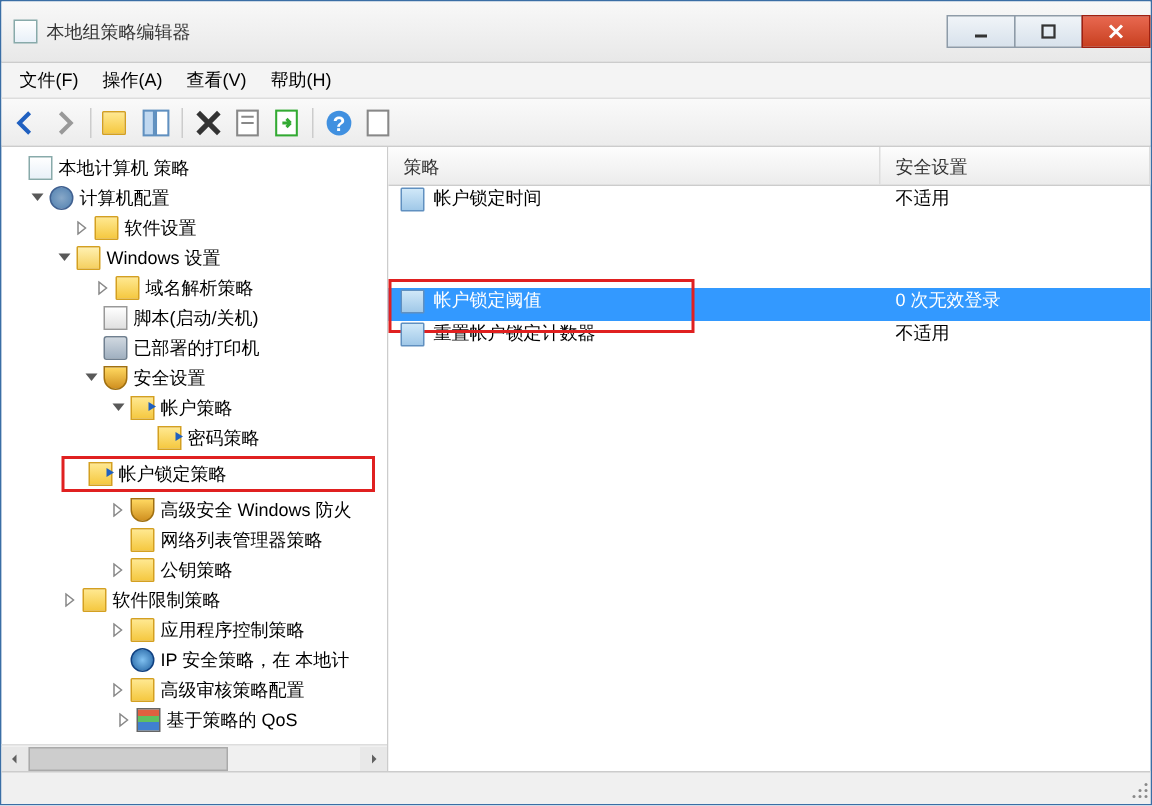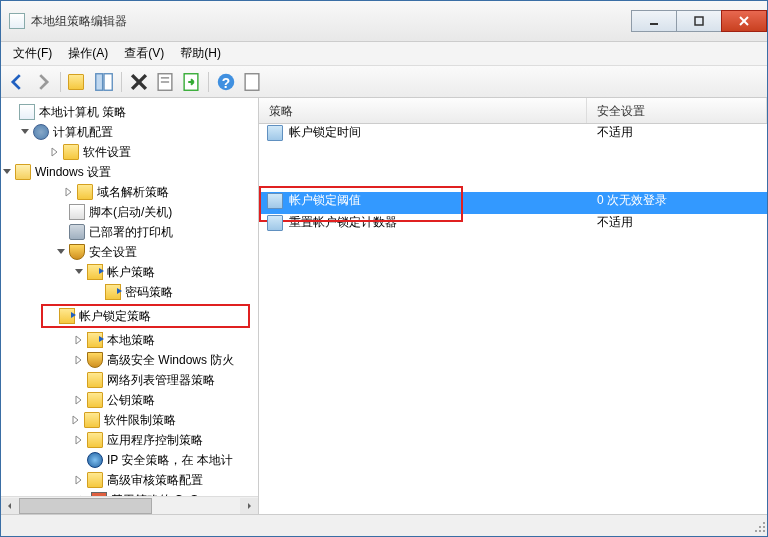--- a/index.html
+++ b/index.html
@@ -181,21 +181,21 @@
         <div class="tree-node" style="padding-left:48px">
           <span class="expander">
               <svg width="10" height="10" viewBox="0 0 10 10">
                 <path d="M2 1 L7 5 L2 9 Z" fill="none" stroke="#888"></path>
               </svg>
             </span>
           <span class="node-icon folder-icon"></span>
           <span class="node-label">软件设置</span>
         </div>
 
-        <div class="tree-node" style="">
+        <div class="tree-node" style="padding-left:36px">
           <span class="expander">
               <svg width="10" height="10" viewBox="0 0 10 10">
                 <path d="M1 2 L5 7 L9 2 Z" fill="#595959"></path>
               </svg>
             </span>
           <span class="node-icon folder-open"></span>
           <span class="node-label">Windows 设置</span>
         </div>
 
         <div class="tree-node" style="padding-left:62px">
@@ -243,29 +243,20 @@
           <span class="node-label">密码策略</span>
         </div>
 
         <div class="highlight-box" style="margin:2px 8px 2px 40px;">
           <div class="tree-node" style="padding-left:16px">
             <span class="node-icon folder-arrow"></span>
             <span class="node-label">帐户锁定策略</span>
           </div>
         </div>
 
-        <div class="tree-node" style="padding-left:72px">
-          <span class="expander">
-              <svg width="10" height="10" viewBox="0 0 10 10">
-                <path d="M2 1 L7 5 L2 9 Z" fill="none" stroke="#888"></path>
-              </svg>
-            </span>
-          <span class="node-icon folder-arrow"></span>
-          <span class="node-label">本地策略</span>
-        </div>
 
         <div class="tree-node" style="padding-left:72px">
           <span class="expander">
               <svg width="10" height="10" viewBox="0 0 10 10">
                 <path d="M2 1 L7 5 L2 9 Z" fill="none" stroke="#888"></path>
               </svg>
             </span>
           <span class="node-icon shield-icon"></span>
           <span class="node-label">高级安全 Windows 防火</span>
         </div>
@@ -278,21 +269,21 @@
         <div class="tree-node" style="padding-left:72px">
           <span class="expander">
               <svg width="10" height="10" viewBox="0 0 10 10">
                 <path d="M2 1 L7 5 L2 9 Z" fill="none" stroke="#888"></path>
               </svg>
             </span>
           <span class="node-icon folder-icon"></span>
           <span class="node-label">公钥策略</span>
         </div>
 
-        <div class="tree-node" style="padding-left:69px">
+        <div class="tree-node" style="padding-left:40px">
           <span class="expander">
               <svg width="10" height="10" viewBox="0 0 10 10">
                 <path d="M2 1 L7 5 L2 9 Z" fill="none" stroke="#888"></path>
               </svg>
             </span>
           <span class="node-icon folder-icon"></span>
           <span class="node-label">软件限制策略</span>
         </div>
 
         <div class="tree-node" style="padding-left:72px">

